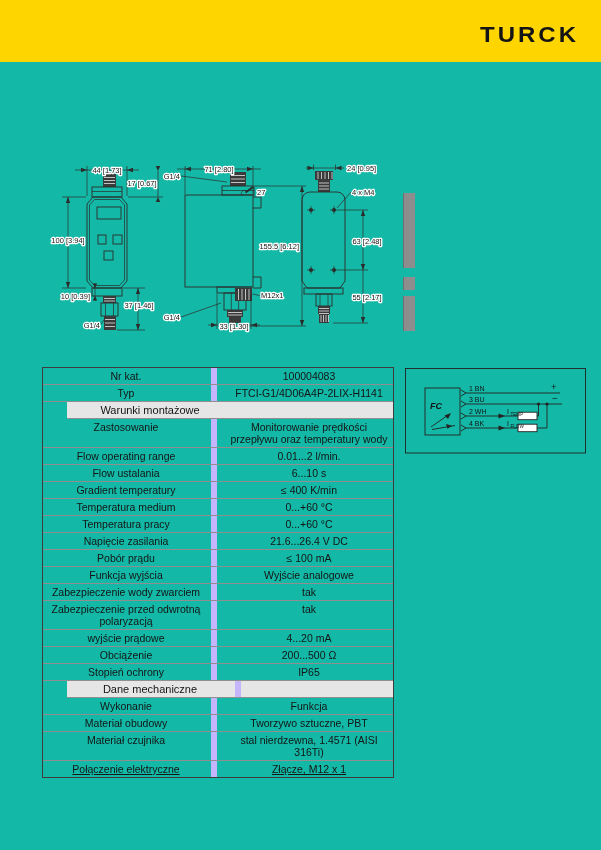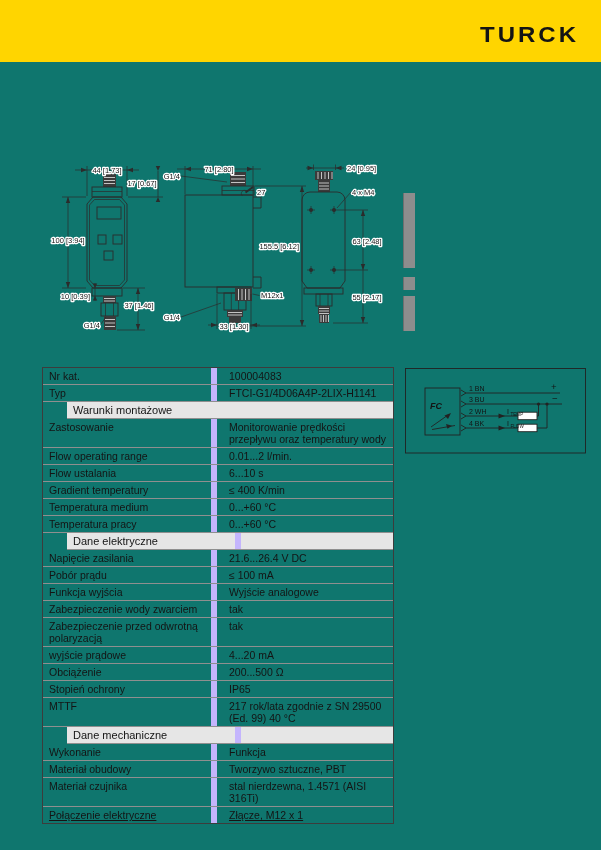--- a/index.html
+++ b/index.html
@@ -1,37 +1,37 @@
 <!DOCTYPE html>
 <html><head>
 <meta charset="utf-8">
 <style>
   html,body{margin:0;padding:0;background:#fff;}
-  .page{position:relative;width:601px;height:850px;background:#0f766e;overflow:hidden;
+  .page{position:relative;width:601px;height:850px;background:#14b8a6;overflow:hidden;
         font-family:"Liberation Sans", sans-serif;color:#141414;}
 
   
   .header-bar{position:absolute;left:0;top:0;width:601px;height:62px;background:#FFD500;}
   .logo{position:absolute;right:22px;top:20px;font-weight:bold;font-size:24px;
         letter-spacing:3px;color:#141414;transform:scaleY(0.95);}
 
   
   .drawings{position:absolute;left:45px;top:156px;width:375px;height:192px;}
   .photo-strip{position:absolute;left:403px;width:11px;background:#8d8d8d;border-left:1px solid #6f6f6f;}
   .strip1{top:193px;height:75px;}
   .strip2{top:277px;height:13px;}
   .strip3{top:296px;height:35px;}
 
   
   .wiring{position:absolute;left:405px;top:368px;width:181px;height:86px;}
 
   
   .spec-table{position:absolute;left:42px;top:367px;width:350px;
               border:1px solid #3c3c3c;font-size:10.5px;line-height:12px;}
-  .trow{display:flex;border-bottom:1px solid #8f8f8f;}
+  .trow{display:flex;border-bottom:1px solid #8f8f8f;text-align:center;}
   .trow:last-child{border-bottom:none;text-decoration:underline;}
   .tlabel{flex:0 0 168px;box-sizing:border-box;padding:2px 8px 2px 6px;}
   .tvalue{flex:1;box-sizing:border-box;padding:2px 4px 2px 12px;border-left:6px solid #c4b5fd;}
   .section{background:#e6e6e6;font-size:11px;margin-left:24px;}
 
   
   .ln{stroke:#2b2b2b;stroke-width:0.9;fill:none;}
   .th{stroke:#2b2b2b;stroke-width:0.7;fill:none;}
   .dk{fill:#3a3a3a;stroke:none;}
   .wl{stroke:#fff;stroke-width:0.7;fill:none;}
@@ -270,24 +270,20 @@
         <div class="tvalue">≤ 400 K/min</div>
       </div>
       <div class="trow">
         <div class="tlabel">Temperatura medium</div>
         <div class="tvalue">0...+60 °C</div>
       </div>
       <div class="trow">
         <div class="tlabel">Temperatura pracy</div>
         <div class="tvalue">0...+60 °C</div>
       </div>
-      <div class="trow section">
-        <div class="tlabel">Dane elektryczne</div>
-        <div class="tvalue"></div>
-      </div>
       <div class="trow">
         <div class="tlabel">Napięcie zasilania</div>
         <div class="tvalue">21.6...26.4 V DC</div>
       </div>
       <div class="trow">
         <div class="tlabel">Pobór prądu</div>
         <div class="tvalue">≤ 100 mA</div>
       </div>
       <div class="trow">
         <div class="tlabel">Funkcja wyjścia</div>
@@ -305,24 +301,20 @@
         <div class="tlabel">wyjście prądowe</div>
         <div class="tvalue">4...20 mA</div>
       </div>
       <div class="trow">
         <div class="tlabel">Obciążenie</div>
         <div class="tvalue">200...500 Ω</div>
       </div>
       <div class="trow">
         <div class="tlabel">Stopień ochrony</div>
         <div class="tvalue">IP65</div>
-      </div>
-      <div class="trow">
-        <div class="tlabel">MTTF</div>
-        <div class="tvalue">217 rok/lata zgodnie z SN 29500 (Ed. 99) 40 °C</div>
       </div>
       <div class="trow section">
         <div class="tlabel">Dane mechaniczne</div>
         <div class="tvalue"></div>
       </div>
       <div class="trow">
         <div class="tlabel">Wykonanie</div>
         <div class="tvalue">Funkcja</div>
       </div>
       <div class="trow">

